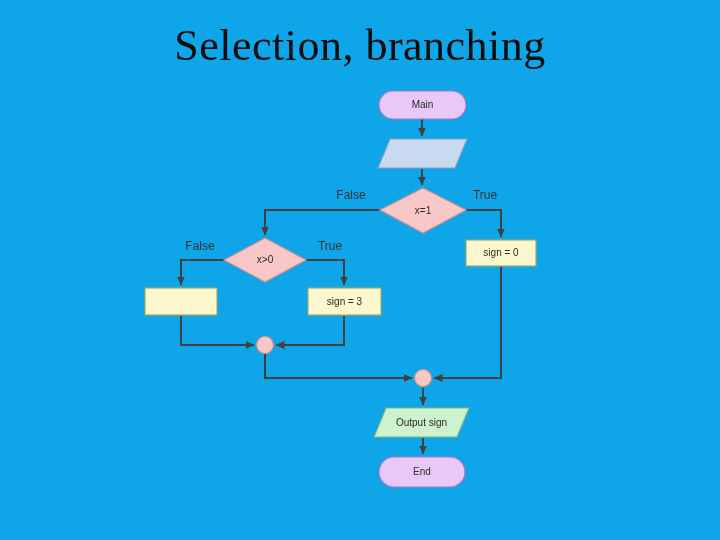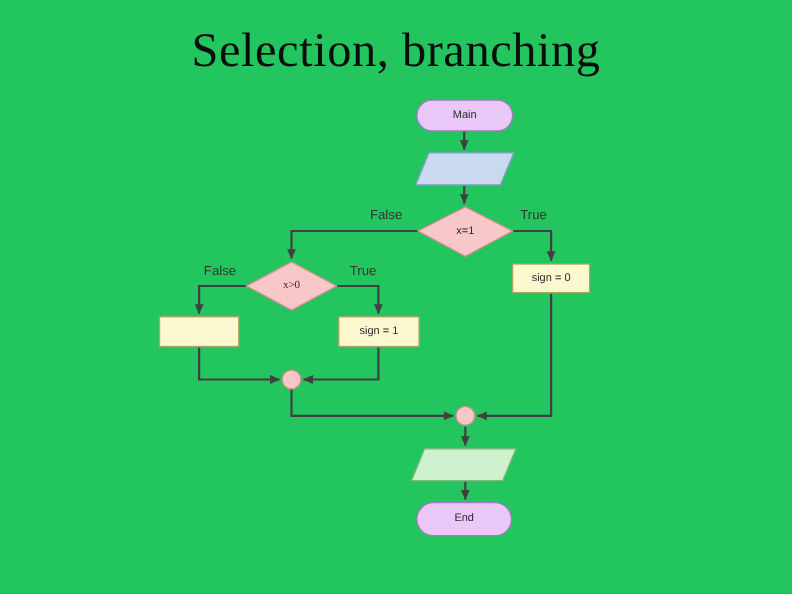--- a/index.html
+++ b/index.html
@@ -7,21 +7,21 @@
     padding: 0;
     background: #ffffff;
     width: 720px;
     height: 540px;
     overflow: hidden;
   }
   .slide {
     position: relative;
     width: 720px;
     height: 540px;
-    background: #22c55e;
+    background: #0ea5e9;
     font-family: "Liberation Sans", sans-serif;
   }
   .slide-title {
     position: absolute;
     top: 20px;
     left: 0;
     width: 720px;
     margin: 0;
     text-align: center;
     font-family: "Liberation Serif", "DejaVu Serif", serif;
@@ -99,23 +99,24 @@
         <rect x="308" y="288" width="73" height="27" fill="#fbf8d0" stroke="#a8a860"></rect>
         <circle cx="265" cy="345" r="8.5" fill="#f8c7c7" stroke="#d09090"></circle>
         <circle cx="423" cy="378" r="8.5" fill="#f8c7c7" stroke="#d09090"></circle>
         <polygon points="386,408 469,408 457,437 374,437" fill="#cdf2cd" stroke="#7fb57f"></polygon>
         <rect x="379" y="457" width="86" height="30" rx="15" fill="#e9c7f6" stroke="#a678c8"></rect>
       </g>
     </svg>
 
     <div class="lbl" style="left:379px; top:91px;  width:87px; height:28px;">Main</div>
     <div class="lbl" style="left:380px; top:188px; width:86px; height:45px;">x=1</div>
-    <div class="lbl" style="left:224px; top:238px; width:82px; height:44px;font-family:Liberation Serif, serif;">x&gt;0</div>
+    <div class="lbl" style="left:224px; top:238px; width:82px; height:44px;">x&gt;0</div>
     <div class="lbl" style="left:466px; top:240px; width:70px; height:26px;">sign = 0</div>
-    <div class="lbl" style="left:308px; top:288px; width:73px; height:27px;">sign = 1</div>
+    <div class="lbl" style="left:308px; top:288px; width:73px; height:27px;">sign = 3</div>
+    <div class="lbl" style="left:374px; top:408px; width:95px; height:29px;">Output sign</div>
     <div class="lbl" style="left:379px; top:457px; width:86px; height:30px;">End</div>
 
     <div class="branch" style="left:330px; top:189px; width:42px;">False</div>
     <div class="branch" style="left:468px; top:189px; width:34px;">True</div>
     <div class="branch" style="left:180px; top:240px; width:40px;">False</div>
     <div class="branch" style="left:312px; top:240px; width:36px;">True</div>
 
   </div>
 </div>
 

